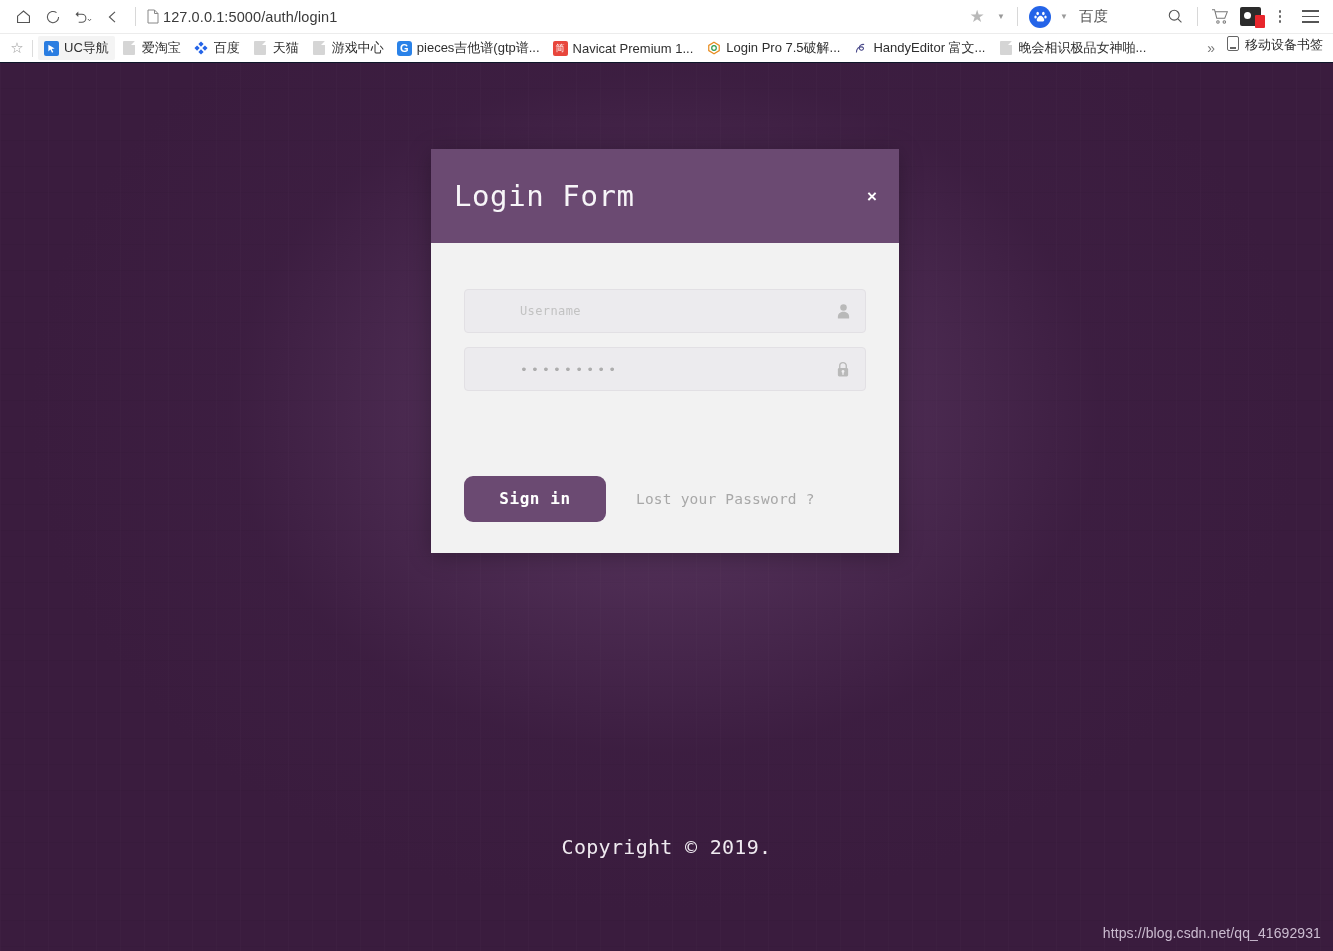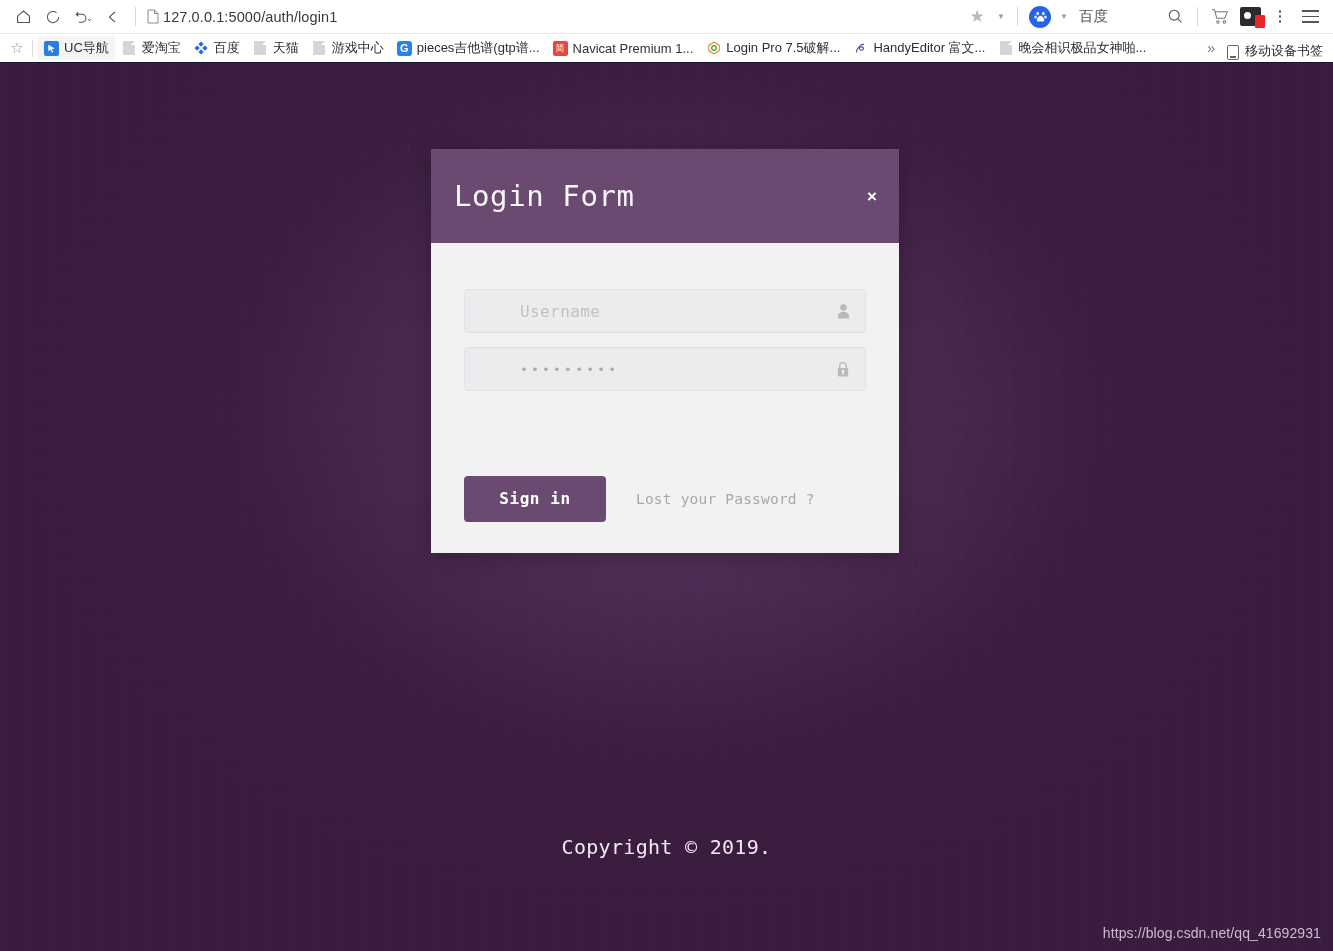--- a/index.html
+++ b/index.html
@@ -164,21 +164,21 @@
   .fav-g { background: #2a82e8; color: #fff; font-weight: bold; font-size: 11px; border-radius: 3px;}
   .fav-jian { background: #e8463c; color: #fff; font-size: 9px; border-radius: 2px; }
   .fav-gp { color: #e88d22; font-size: 13px; }
   .fav-handy { color: #4a4a9a; font-size: 12px; }
 
   .bm-overflow {
     margin-left: auto; color: #777; font-size: 14px;
     padding: 0 8px; flex: none;
   }
   .bm-mobile {
-    display: flex; align-items: flex-end; height: 24px;
+    display: flex; align-items: flex-start; height: 24px;
     padding: 0 4px; font-size: 13px; color: #2f2f2f; flex: none;
   }
   .mobile-glyph {
     width: 12px; height: 15px; border: 1.4px solid #666;
     border-radius: 2px; margin-right: 6px; position: relative; flex: none;
   }
   .mobile-glyph::after {
     content: ""; position: absolute; left: 2px; bottom: 1.5px;
     width: 6px; height: 1.4px; background: #666;
   }
@@ -272,21 +272,21 @@
     align-items: center;
   }
   .field-input {
     flex: 1;
     border: none;
     outline: none;
     background: transparent;
     height: 42px;
     padding: 0 40px 0 55px;
     font-family: "DejaVu Sans Mono", "Liberation Mono", monospace;
-    font-size: 16px;
+    font-size: 12px;
     color: #8d8d8d;
     letter-spacing: 0.4px;
   }
   .field-input::placeholder {
     color: #c2c2c2;
     font-family: "DejaVu Sans Mono", "Liberation Mono", monospace;
     letter-spacing: 0.4px;
     opacity: 1;
   }
   .field-input.pw {
@@ -311,21 +311,21 @@
     display: flex;
     align-items: center;
     padding: 39px 0 0 0;
     height: 148px;
   }
   .signin-btn {
     width: 142px;
     height: 46px;
     background: #6b4a72;
     border: none;
-    border-radius: 4px;
+    border-radius: 9px;
     color: #ffffff;
     font-family: "DejaVu Sans Mono", "Liberation Mono", monospace;
     font-size: 16px;
     font-weight: bold;
     letter-spacing: 0.6px;
     cursor: pointer;
   }
   .lost-pw {
     margin-left: 30px;
     font-family: "DejaVu Sans Mono", "Liberation Mono", monospace;

